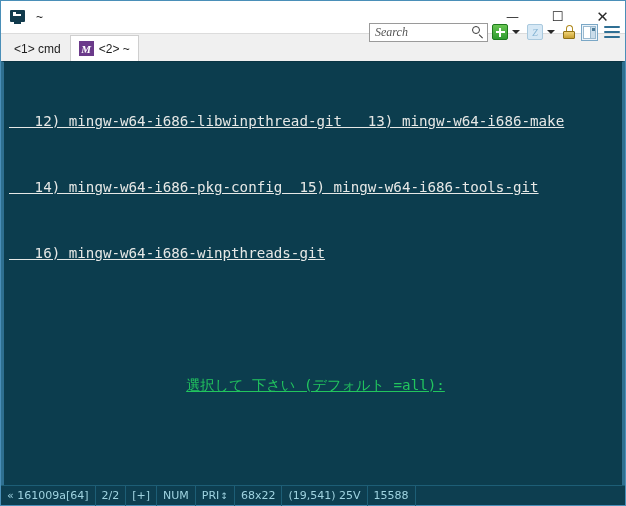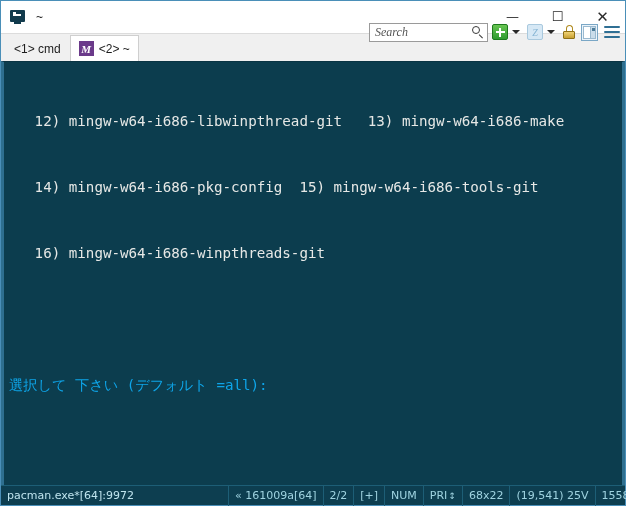--- a/index.html
+++ b/index.html
@@ -300,23 +300,25 @@
     font-family: "DejaVu Sans Mono", "Liberation Mono", monospace;
     font-size: 14.2px;
     line-height: 22px;
     color: #e6e8e6;
     white-space: pre;
     letter-spacing: 0px;
   }
   .term-line {
     height: 22px;
     white-space: pre;
+    text-decoration: underline;
   }
   .term-line.jp {
-    color: #0ea5e9;
+    color: #22c55e;
+    text-align: center;
   }
 
   
   .statusbar {
     flex: 0 0 20px;
     height: 20px;
     background: #0d3e50;
     border-top: 1px solid #1d5e76;
     display: flex;
     align-items: center;
@@ -421,21 +423,20 @@
     
     
     
     
     
     
     
   </div>
 
   <div class="statusbar">
-    <div class="sb-cell sb-proc">pacman.exe*[64]:9972</div>
     <div class="sb-cell">« 161009a[64]</div>
     <div class="sb-cell">2/2</div>
     <div class="sb-cell">[+]</div>
     <div class="sb-cell">NUM</div>
     <div class="sb-cell">
         <span>PRI</span>
         <span class="arrowud">↕</span>
       </div>
     <div class="sb-cell">68x22</div>
     <div class="sb-cell"><span>(19,541)</span>&nbsp;<span>25V</span></div>

